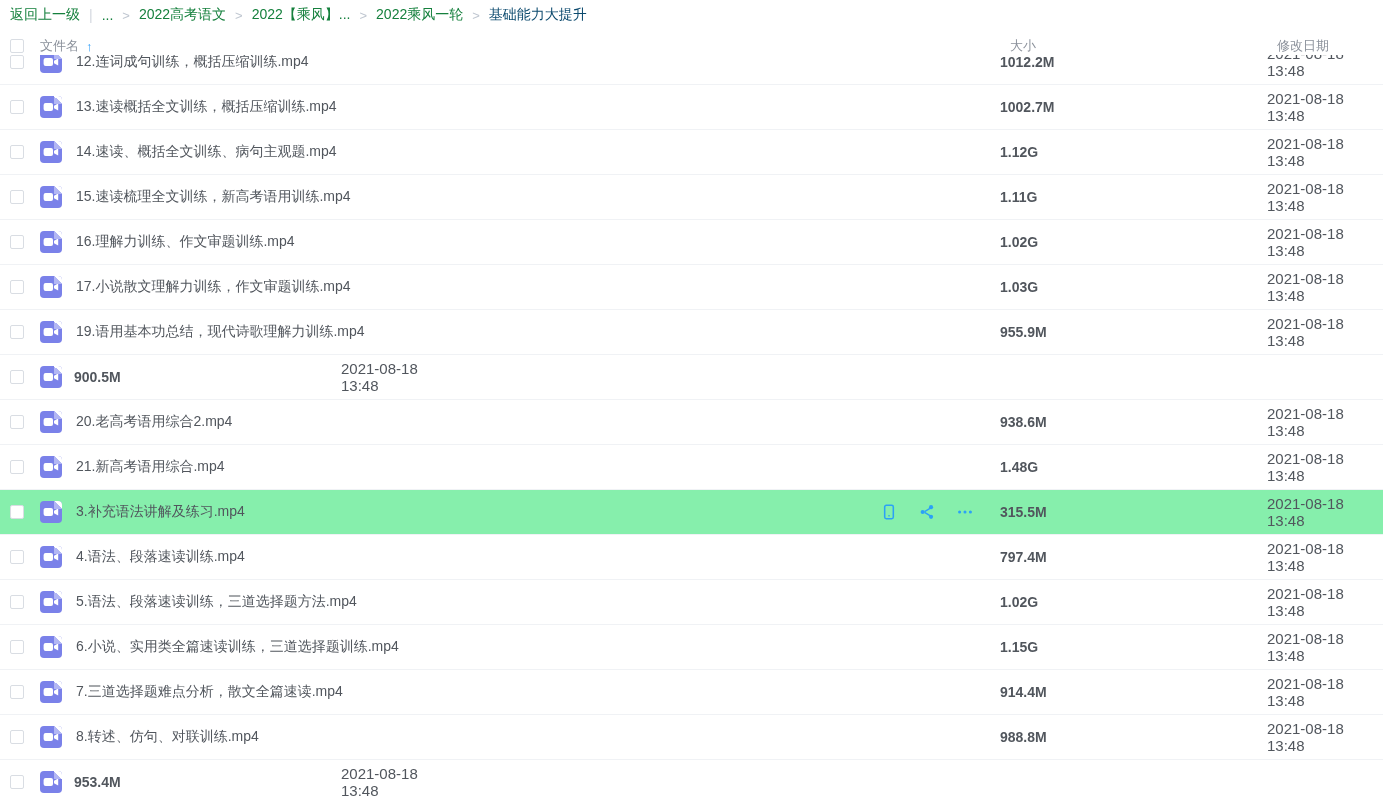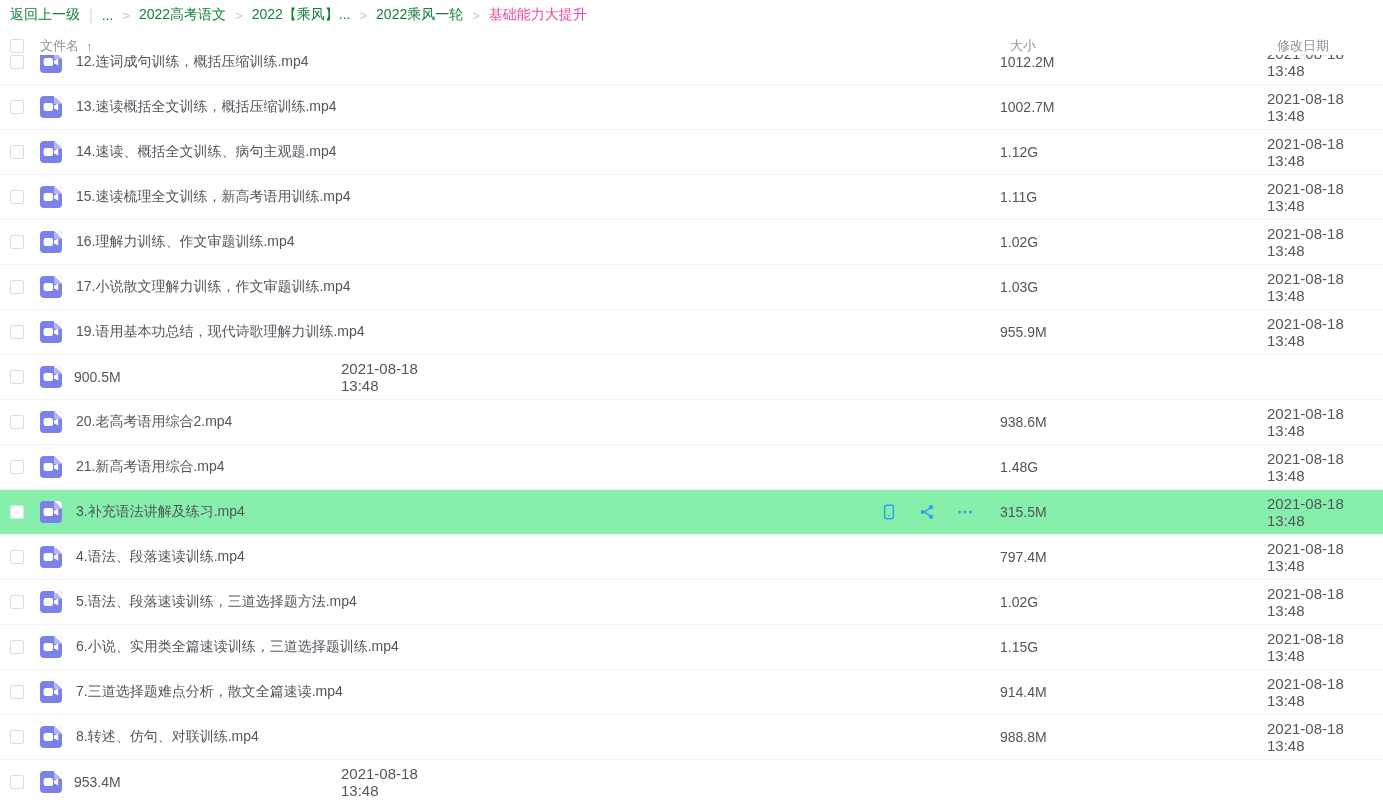--- a/index.html
+++ b/index.html
@@ -5,21 +5,21 @@
   * { box-sizing: border-box; margin: 0; padding: 0; }
   html,body { width:1383px; height:803px; overflow:hidden; background:#fff;
     font-family:"Liberation Sans","DejaVu Sans",sans-serif; color:#51565d; }
 
   
   .breadcrumb { height:30px; display:flex; align-items:center; padding-left:10px;
     font-size:14px; white-space:nowrap; }
   .bc-link { color:#15803d; cursor:pointer; }
   .bc-pipe { color:#d4d8df; margin:0 9px; }
   .bc-sep { color:#bfc6d0; margin:0 9px; font-size:13px; }
-  .bc-current { color:#ec4899; }
+  .bc-current { color:#0c4a6e; }
 
   
   .list-header { height:25px; display:flex; align-items:flex-end; font-size:13px;
     color:#8b919b; }
   .h-name { flex:1 1 auto; display:flex; align-items:center; }
   .h-name .label { margin-left:16px; }
   .sort-arrow { color:#2b9df8; font-weight:bold; margin-left:7px; font-size:13px; }
   .h-size { flex:0 0 263px; padding-left:22px;font-family:Liberation Mono, monospace; }
   .h-date { flex:0 0 132px; padding-left:26px; }
 
@@ -41,21 +41,21 @@
     border-top-right-radius:4px; }
 
   .name-wrap { flex:1 1 auto; display:flex; align-items:center; min-width:0; }
   .file-name { margin-left:14px; color:#51565d; cursor:pointer; overflow:hidden;
     white-space:nowrap; text-overflow:ellipsis; }
   .row-actions { margin-left:auto; display:flex; align-items:center; gap:20px;
     margin-right:14px; }
   .action-btn { width:18px; height:18px; color:#2ba1f7; cursor:pointer;
     display:flex; align-items:center; justify-content:center; flex:none; }
 
-  .cell-size { flex:0 0 263px; padding-left:12px; color:#51565d; }
+  .cell-size { flex:0 0 263px; padding-left:12px; color:#51565d;font-weight:bold; }
   .cell-date { flex:0 0 132px; padding-left:16px; color:#51565d; font-size:15px; }
 </style>
 </head>
 <body>
 
 <div class="breadcrumb">
   <span class="bc-link">返回上一级</span>
   <span class="bc-pipe">|</span>
   <span style="display:flex;align-items:center;">
       <span class="bc-link">...</span>

